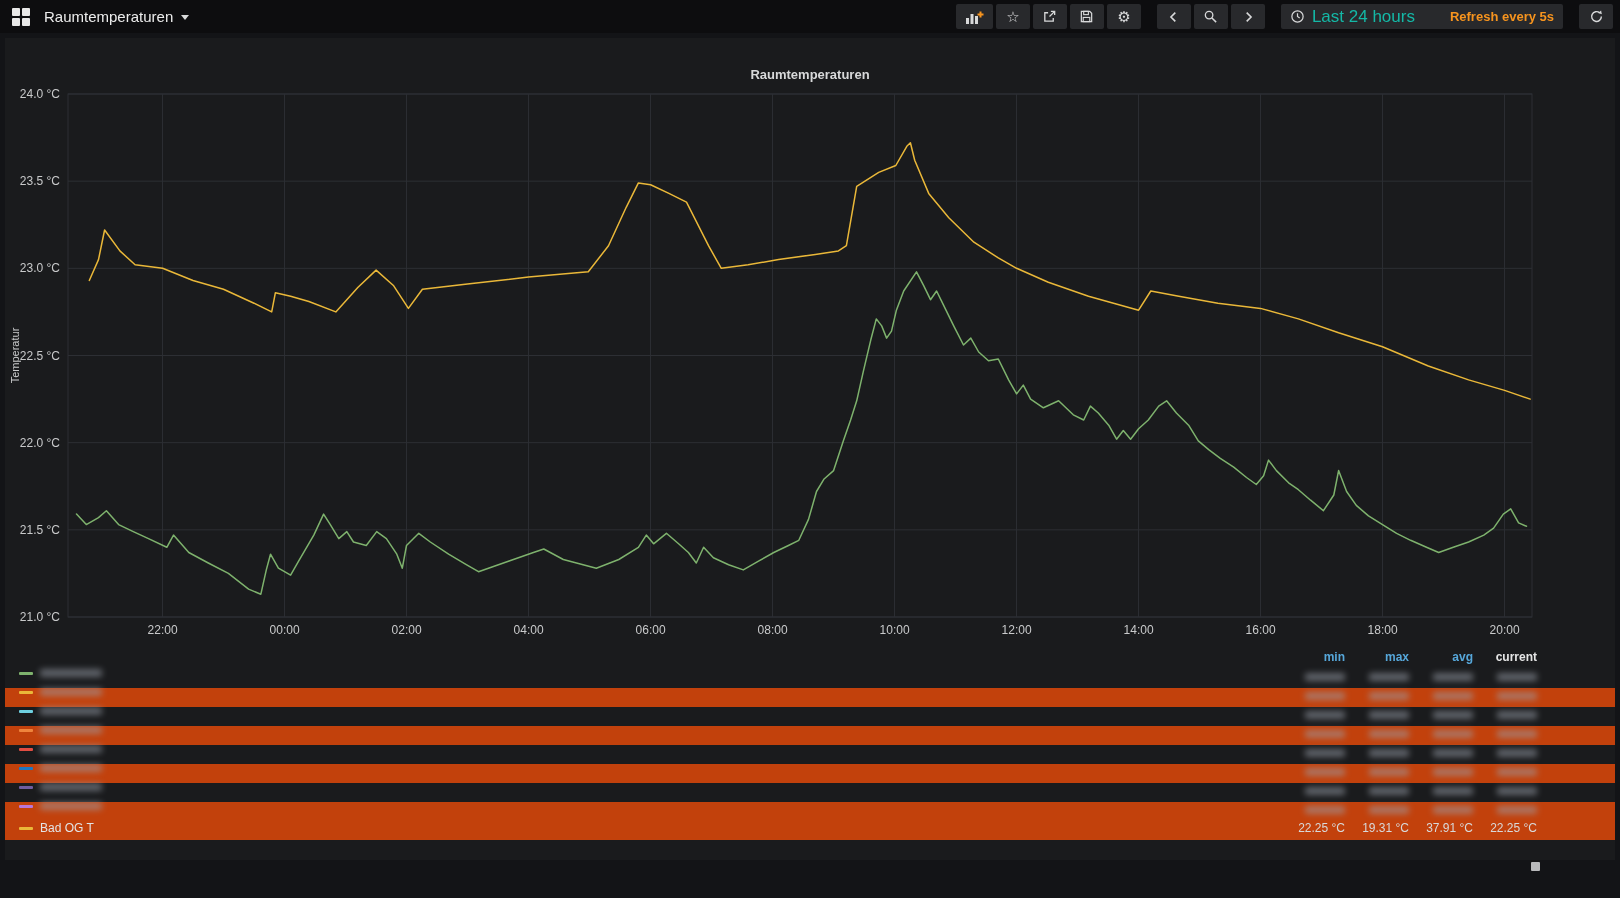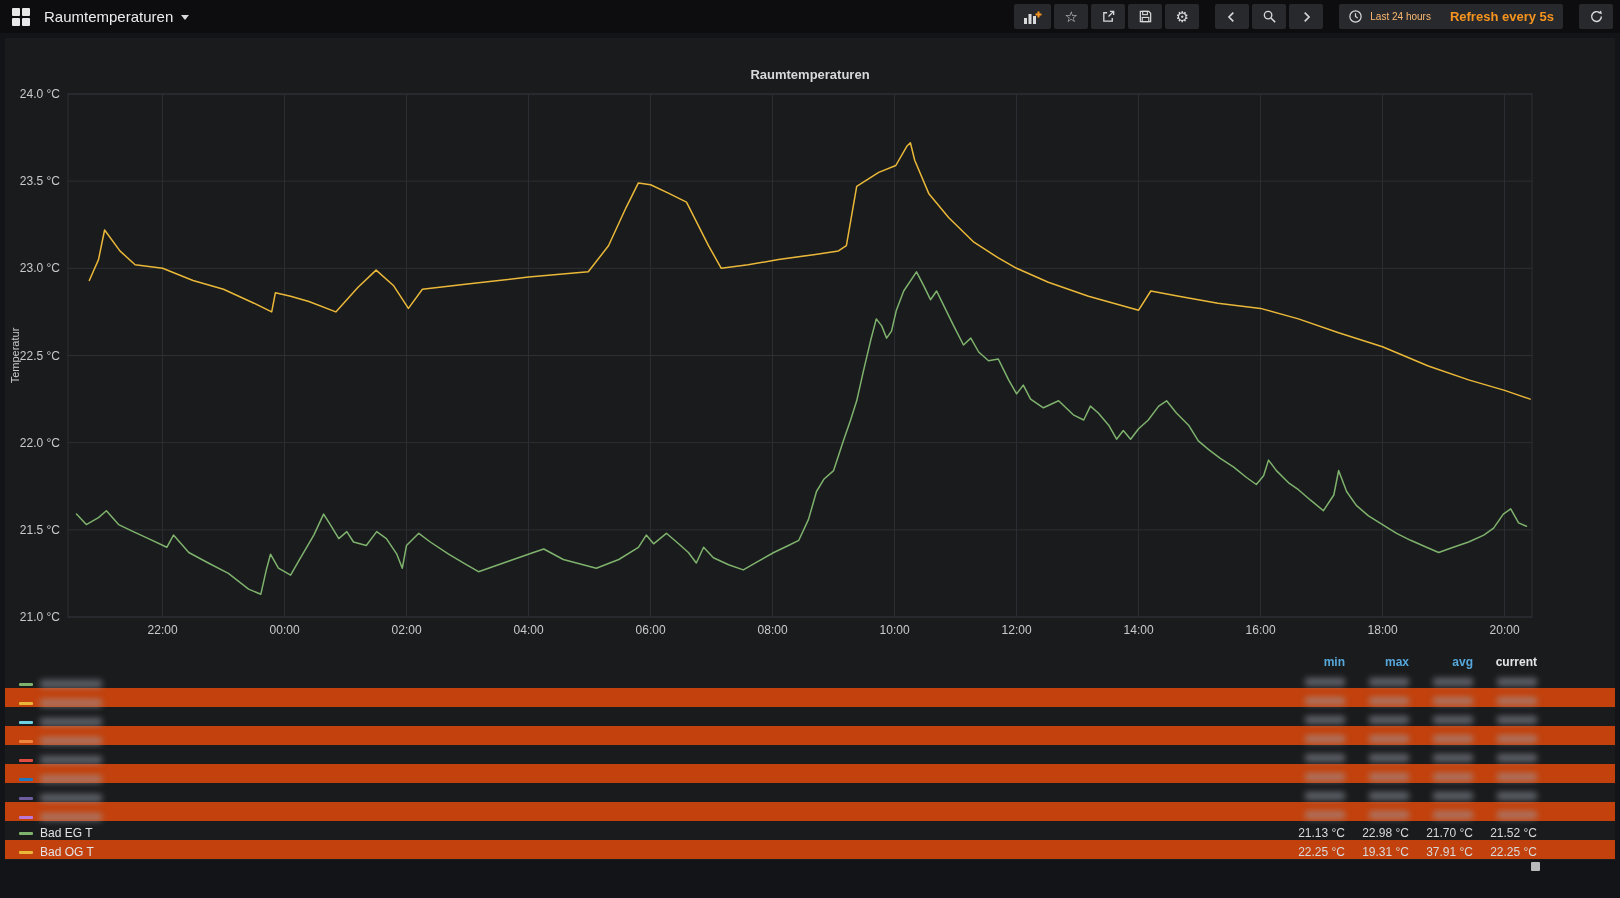--- a/index.html
+++ b/index.html
@@ -16,29 +16,29 @@
   .grid-icon{display:inline-grid;grid-template-columns:8px 8px;gap:2px}
   .grid-icon i{width:8px;height:8px;background:#e8e8e8;border-radius:1px;display:block}
   .dash-title{font-size:15px;color:#ececec;display:flex;align-items:center;gap:8px;cursor:pointer}
   .caret{width:0;height:0;border-left:4px solid transparent;border-right:4px solid transparent;border-top:5px solid #d8d9da;display:inline-block;margin-top:2px}
   .nav-right{display:flex;align-items:center;gap:3px}
   .nav-btn{height:25px;min-width:34px;background:#28292c;border:none;border-radius:2px;
     display:flex;align-items:center;justify-content:center;gap:7px;color:#d8d9da;
     cursor:pointer;padding:0 9px;font-size:13px;font-family:inherit}
   .glyph{font-size:15px;line-height:1;color:#d8d9da}
   .spacer{width:10px}
-  .time-label{color:#fdba74;font-size:10px}
-  .refresh-label{color:#f7941e;font-weight:700;font-size:13px;margin-left:12px}
+  .time-label{color:#14b8a6;font-size:17px}
+  .refresh-label{color:#f7941e;font-weight:700;font-size:13px;margin-left:28px}
   
   .panel{position:absolute;left:5px;top:38px;width:1610px;height:822px;background:#1a1b1d}
   .panel-title{position:absolute;top:29px;left:0;right:0;text-align:center;font-size:13px;font-weight:700;color:#d8d9da;z-index:2;cursor:pointer}
   #chart{position:absolute;top:0;left:0;width:1610px;height:612px}
   
   .legend{position:absolute;top:612px;left:0;width:1610px;font-size:12px}
-  .lhead,.lrow{display:flex;height:19px;align-items:flex-end;padding-right:78px;box-sizing:border-box}
+  .lhead,.lrow{display:flex;height:19px;align-items:flex-start;padding-right:78px;box-sizing:border-box}
   .lrow.alt{background:#c2410c}
   .lname{flex:1;display:flex;align-items:center;gap:7px;padding-left:14px;min-width:0}
   .swatch{width:14px;height:3px;border-radius:1px;display:inline-block;flex:none}
   .lbl{color:#e3e4e6}
   .lval{width:64px;text-align:right;color:#d8d9da;flex:none}
   .lhead .lval{color:#56a7da;font-weight:700}
   .lhead .lval.current{color:#e5e5e5}
   .smudge{display:inline-block;height:8px;border-radius:2px;background:#9aa0ab;filter:blur(3px);opacity:.55;vertical-align:middle}
   .name-smudge{width:62px}
   .val-smudge{width:40px}
@@ -257,30 +257,20 @@
         <div class="lrow alt">
           <div class="lname">
             <span class="swatch" style="background: rgb(184, 119, 217);"></span>
             <span class="smudge name-smudge"></span>
           </div>
           <div class="lval"><span class="smudge val-smudge"></span></div>
           <div class="lval"><span class="smudge val-smudge"></span></div>
           <div class="lval"><span class="smudge val-smudge"></span></div>
           <div class="lval"><span class="smudge val-smudge"></span></div>
         </div>
-        <div class="lrow">
-          <div class="lname">
-            <span class="swatch" style="background: rgb(126, 178, 109);"></span>
-            <span class="lbl">Bad EG T</span>
-          </div>
-          <div class="lval">21.13 °C</div>
-          <div class="lval">22.98 °C</div>
-          <div class="lval">21.70 °C</div>
-          <div class="lval">21.52 °C</div>
-        </div>
         <div class="lrow alt">
           <div class="lname">
             <span class="swatch" style="background: rgb(234, 184, 57);"></span>
             <span class="lbl">Bad OG T</span>
           </div>
           <div class="lval">22.25 °C</div>
           <div class="lval">19.31 °C</div>
           <div class="lval">37.91 °C</div>
           <div class="lval">22.25 °C</div>
         </div>

